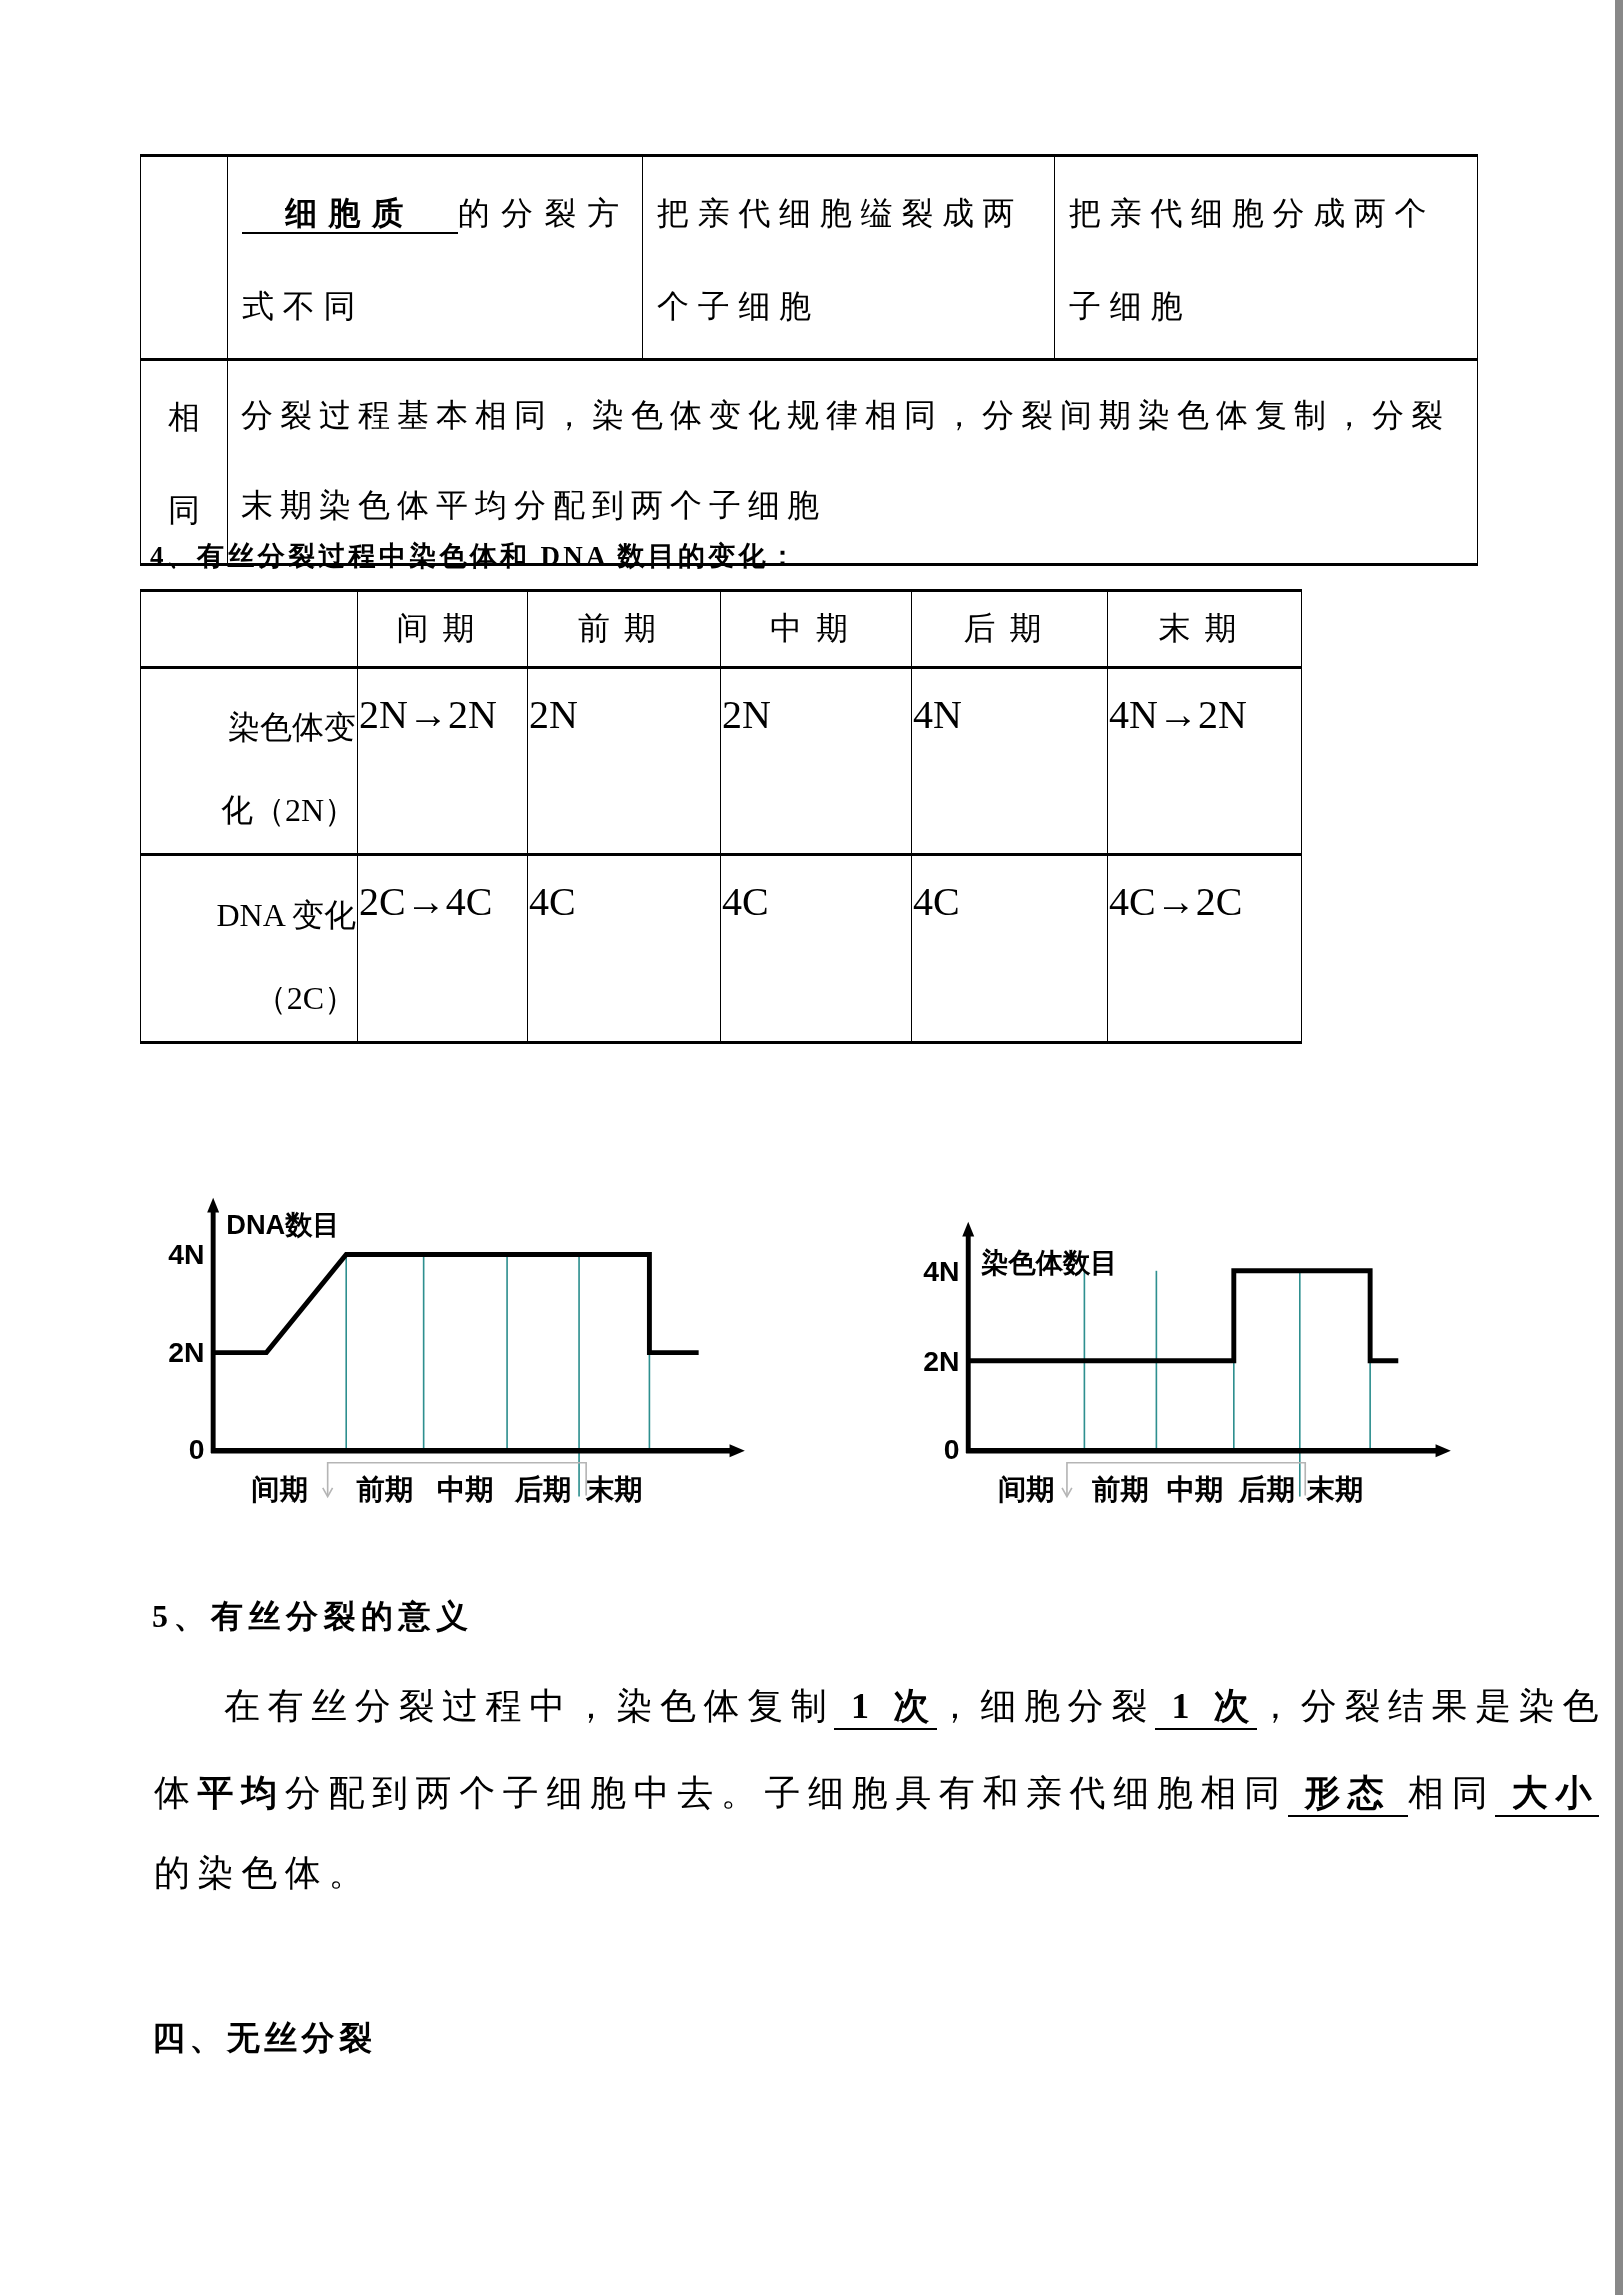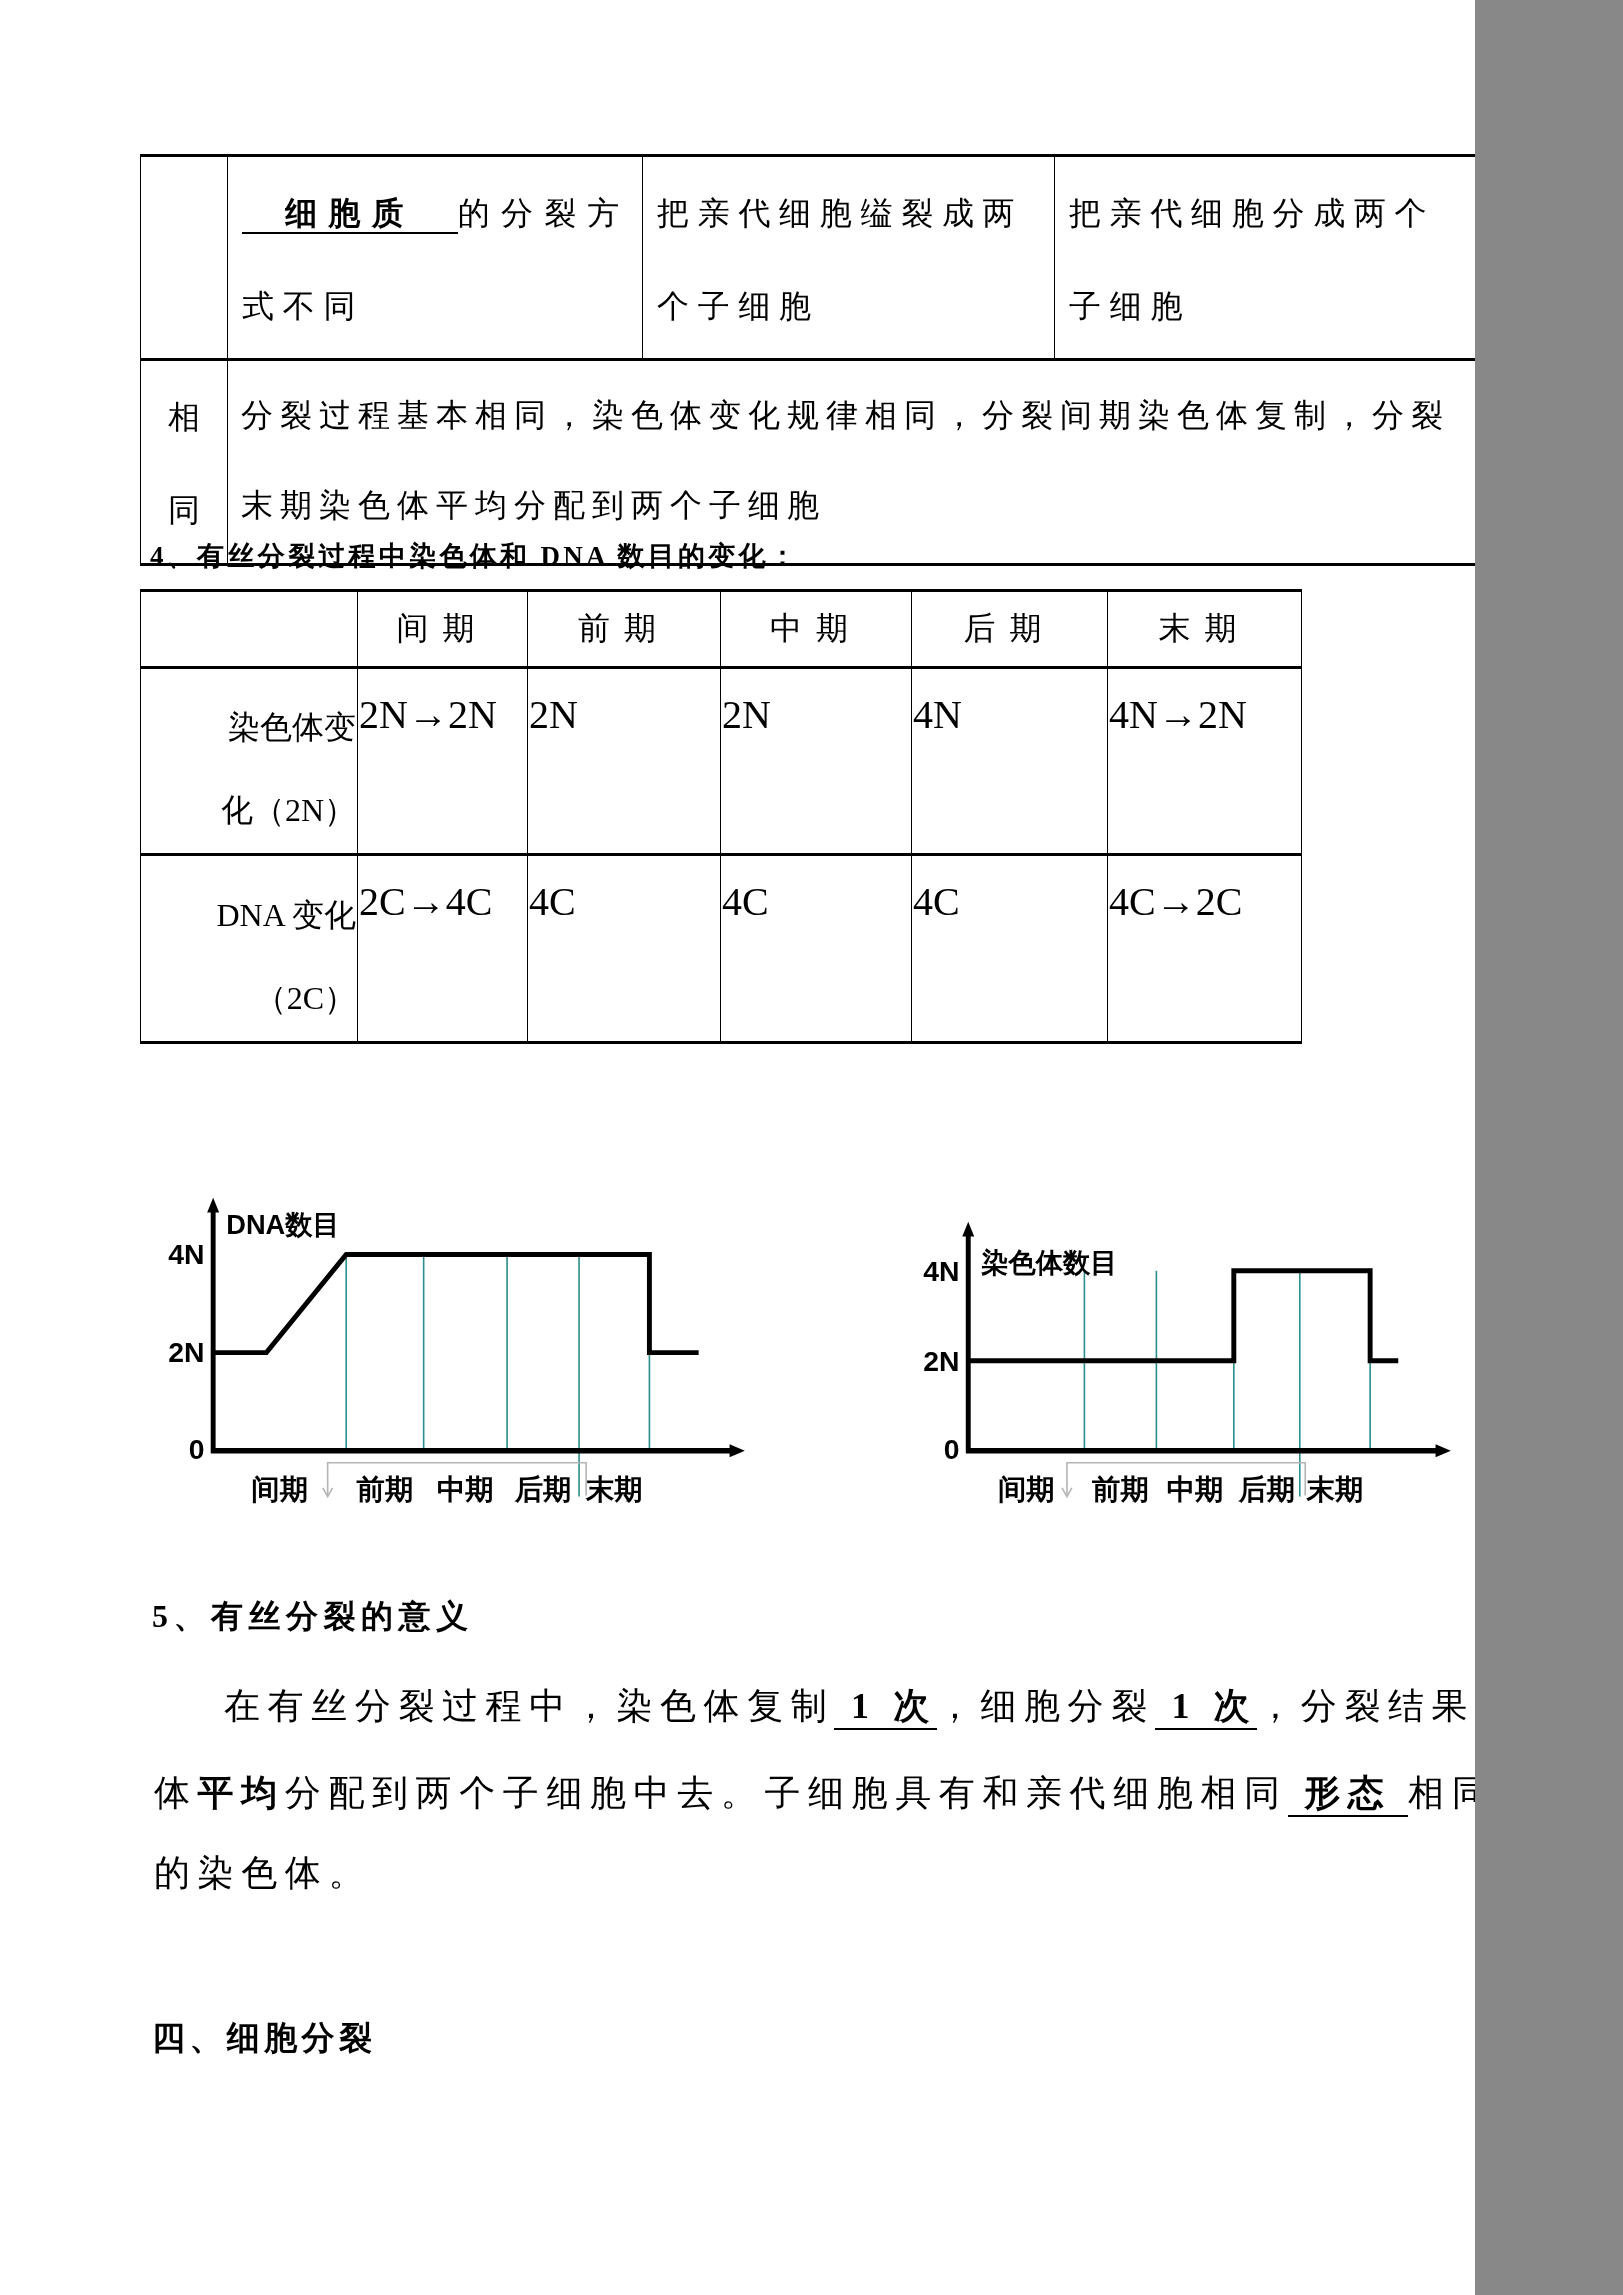--- a/index.html
+++ b/index.html
@@ -1,20 +1,20 @@
 <!DOCTYPE html>
 <html style="font-size:8.7px"><head>
 <meta charset="utf-8">
 <title>生物笔记 - 有丝分裂</title>
 <style>
   html,body{margin:0;padding:0;}
   body{background:#888;}
   .page{
     position:relative;
-    width:1475px;height:2295px;
+    width:1615px;height:2295px;
     background:#ffffff;
     font-family:"Liberation Serif","DejaVu Serif",serif;
     color:#000;
     overflow:hidden;
   }
   
   table{border-collapse:collapse;table-layout:fixed;position:absolute;}
   td,th{border-left:1.6px solid #000;border-right:1.6px solid #000;
         border-top:3.8px solid #000;border-bottom:3.8px solid #000;
         overflow:hidden;}
@@ -169,16 +169,16 @@
       <text x="541" y="568" text-anchor="middle" font-size="52">中期</text>
       <text x="672.5" y="568" text-anchor="middle" font-size="52">后期</text>
       <text x="797.5" y="568" text-anchor="middle" font-size="52">末期</text>
     </svg>
 
   <div class="h h5">5、有丝分裂的意义</div>
   <div class="line ln1"><span>在有丝分裂过程中，染色体复制</span><span class="u"> 1 次</span><span>，细胞分裂</span><span class="u"> 1 次</span><span>，分裂结果是染色</span></div>
   <div class="line ln2"><span>体</span><span class="b">平均</span><span>分配到两个子细胞中去。子细胞具有和亲代细胞相同</span><span class="u"> 形态 </span><span>相同</span><span class="u"> 大小</span></div>
   <div class="line ln3">的染色体。</div>
 
-  <div class="h h6">四、细胞分裂</div>
+  <div class="h h6">四、无丝分裂</div>
 
 </div>
 
 
 </body></html>

